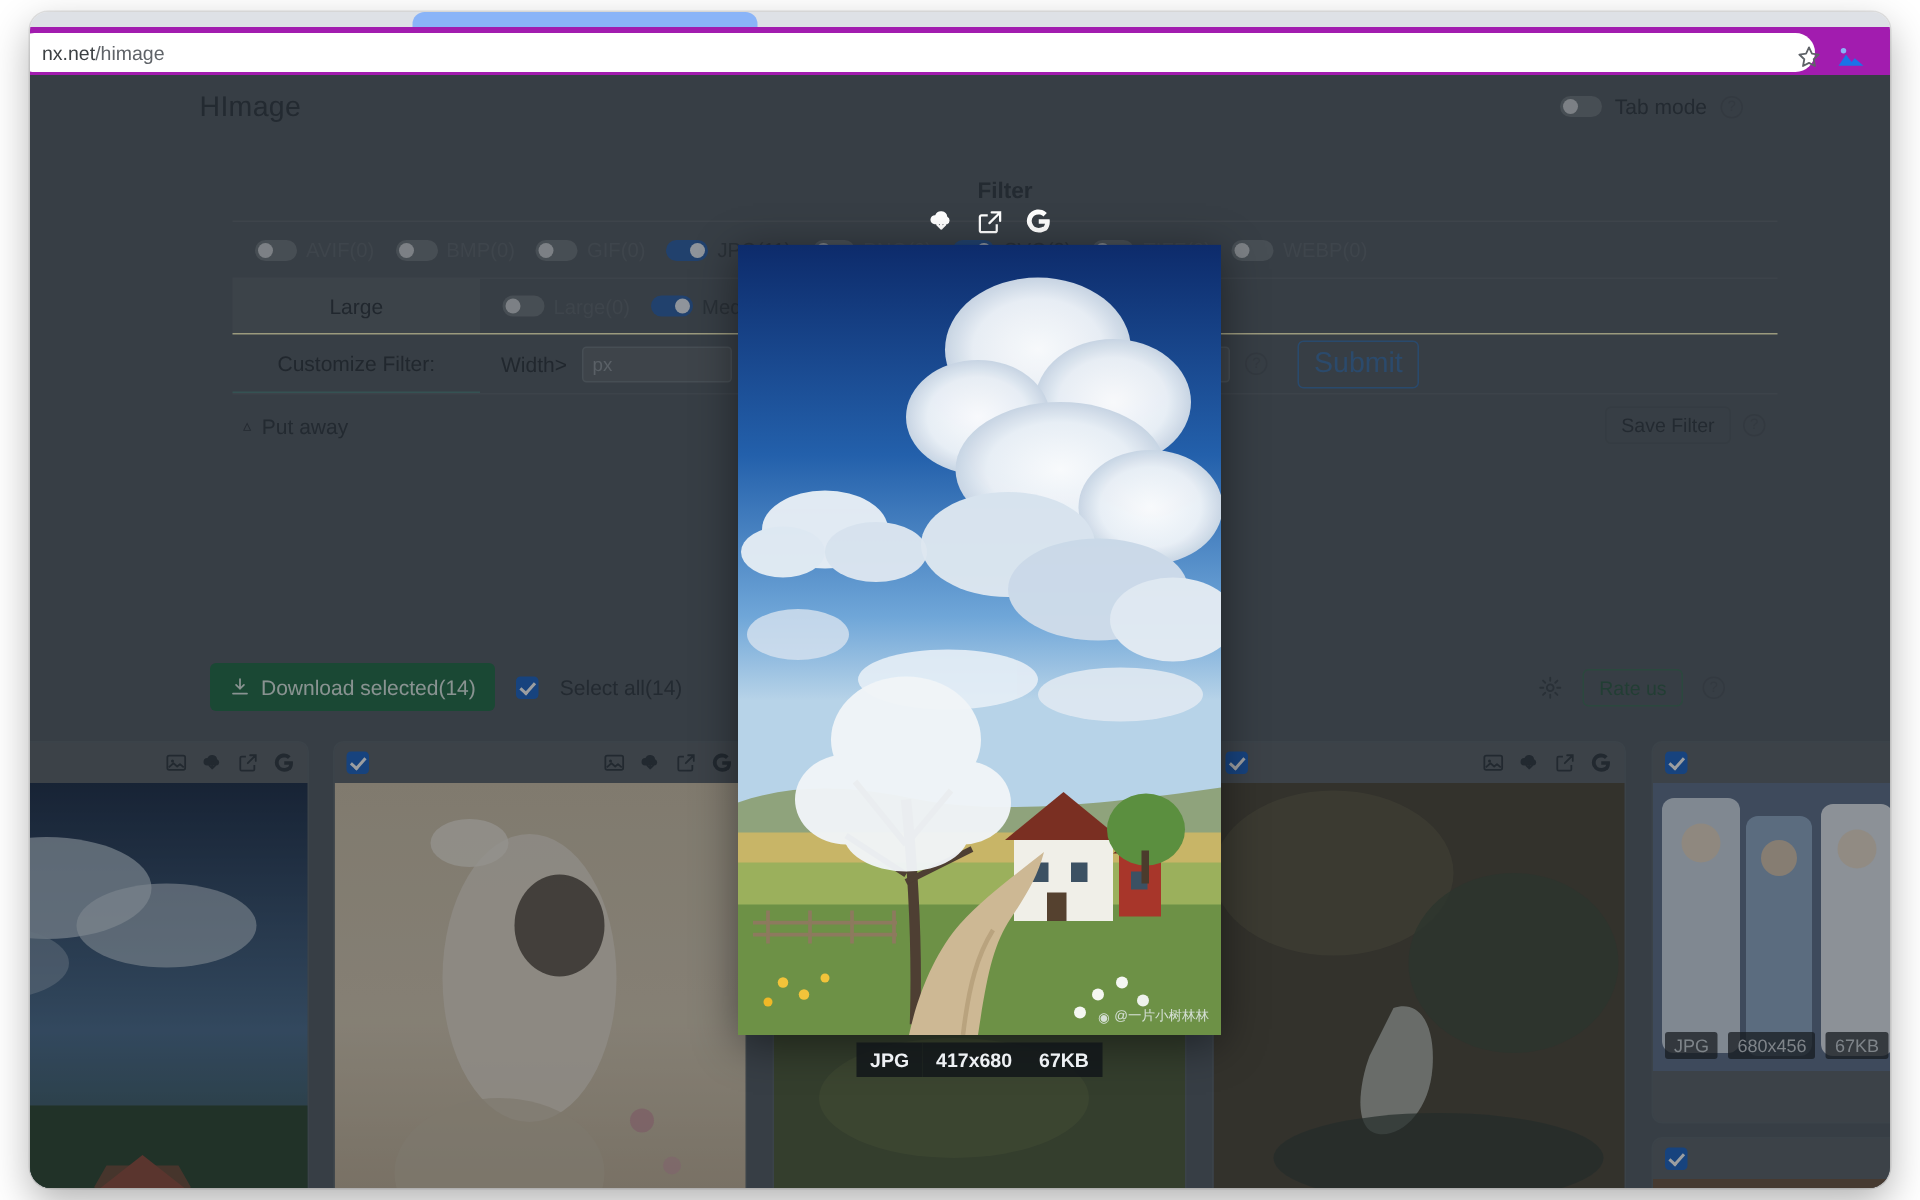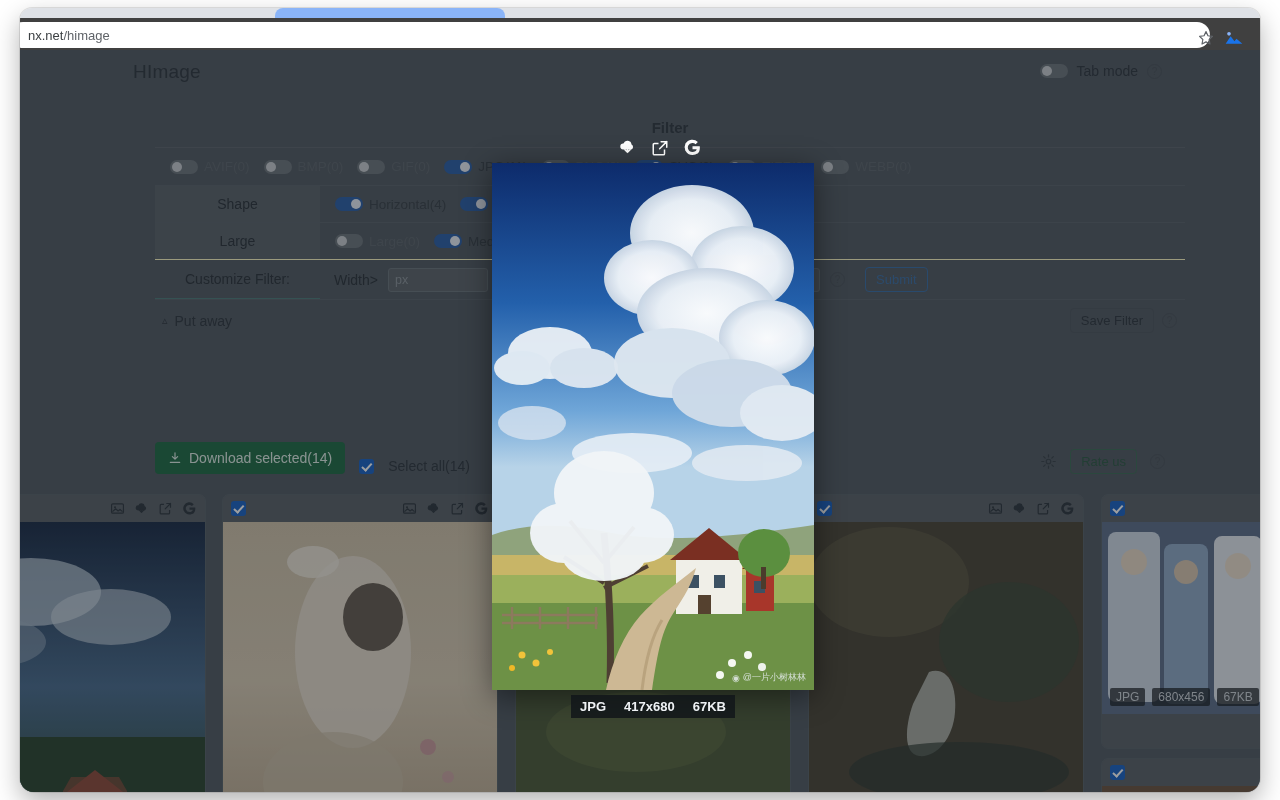--- a/index.html
+++ b/index.html
@@ -25,21 +25,21 @@
     position: absolute; left:0; top:0; width:100%; height: 10px;
     background: #dee1e6;
   }
   #tab-active {
     position: absolute; left: 255px; top: 0; width: 230px; height: 10px;
     background: #8ab4f8;
     border-radius: 8px 8px 0 0;
   }
   #omnibar {
     position: absolute; left: 0; top: 10px; width: 100%; height: 32px;
-    background: #404040;
+    background: #a21caf;
     display: flex; align-items: center;
   }
   #url-pill {
     position: absolute; left: -10px; top: 4px; height: 26px;
     width: 1200px;
     background: #ffffff;
     border-radius: 13px;
     display: flex; align-items: center;
   }
   #url-text {
@@ -150,21 +150,21 @@
     width: 100px; height: 24px;
     background: #5d656c;
     border: 1px solid #6c757c; border-radius: 3px;
     font-size: 12.5px; color: #8d949b;
     padding: 0 6px; line-height: 22px;
   }
   .fld.wide { width: 108px; }
   #submit-btn {
     margin-left: 10px;
     border: 1px solid #3a6ea8; border-radius: 4px;
-    color: #3d6fa5; font-size: 13px;
+    color: #3d6fa5; font-size: 19px;
     padding: 4px 10px; background: transparent;
   }
 
   
   #putaway-row {
     display: flex; align-items: center; min-height: 42px;
     border-top: 1px solid #5b636b;
   }
   #putaway {
     display: flex; align-items: center; gap: 7px;
@@ -175,22 +175,22 @@
     margin-left: auto; display: flex; align-items: center; gap: 8px; padding-right: 8px;
   }
   #savefilter-btn {
     border: 1px solid #4d555d; border-radius: 4px;
     font-size: 13px; color: #2f3740; padding: 4px 10px;
     background: transparent;
   }
 
   
   #action-bar {
-    position: absolute; left: 135px; top: 392px; width: 1010px;
-    display: flex; align-items: flex-end; gap: 14px;
+    position: absolute; left: 120px; top: 392px; width: 1010px;
+    display: flex; align-items: center; gap: 14px;
   }
   #dl-btn {
     background: #1f6b46; color: #dfece5;
     border: none; border-radius: 4px;
     font-size: 14px; padding: 8px 13px;
     display: flex; align-items: center; gap: 7px;
   }
   .cbox {
     width: 15px; height: 15px; border-radius: 3px;
     background: #1a62c4; position: relative; flex: none;
@@ -354,43 +354,20 @@
             </span>
           <span class="opt">
               <span class="switch">
                 <span class="knob"></span>
               </span>
               <span>WEBP(0)</span>
             </span>
         </div>
       </div>
 
-      <div class="frow">
-        <div class="flabel">Shape</div>
-        <div class="fopts">
-          <span class="opt on">
-              <span class="switch on">
-                <span class="knob"></span>
-              </span>
-              <span>Horizontal(4)</span>
-            </span>
-          <span class="opt on">
-              <span class="switch on">
-                <span class="knob"></span>
-              </span>
-              <span>Square(7)</span>
-            </span>
-          <span class="opt on">
-              <span class="switch on">
-                <span class="knob"></span>
-              </span>
-              <span>Vertical(3)</span>
-            </span>
-        </div>
-      </div>
 
       <div class="frow">
         <div class="flabel">Large</div>
         <div class="fopts">
           <span class="opt">
               <span class="switch">
                 <span class="knob"></span>
               </span>
               <span>Large(0)</span>
             </span>

